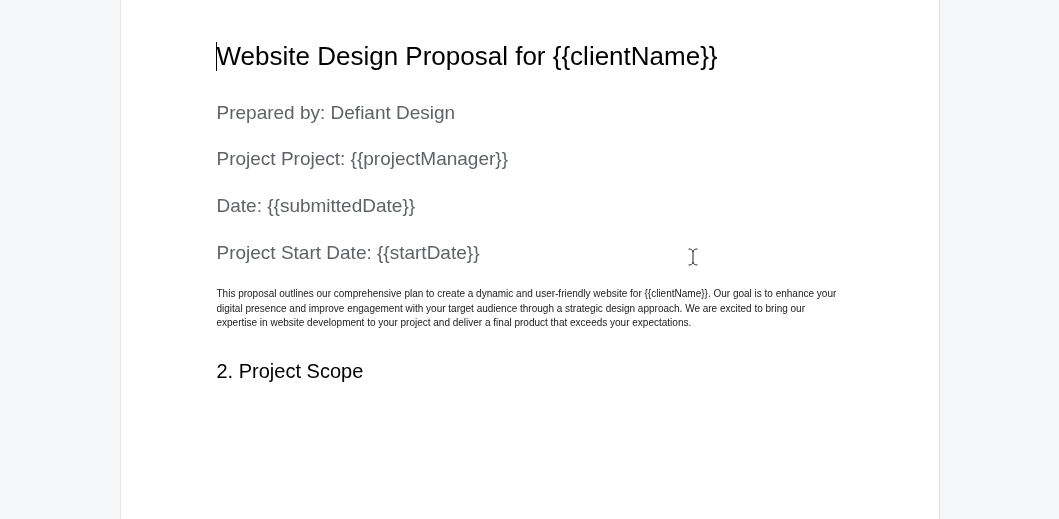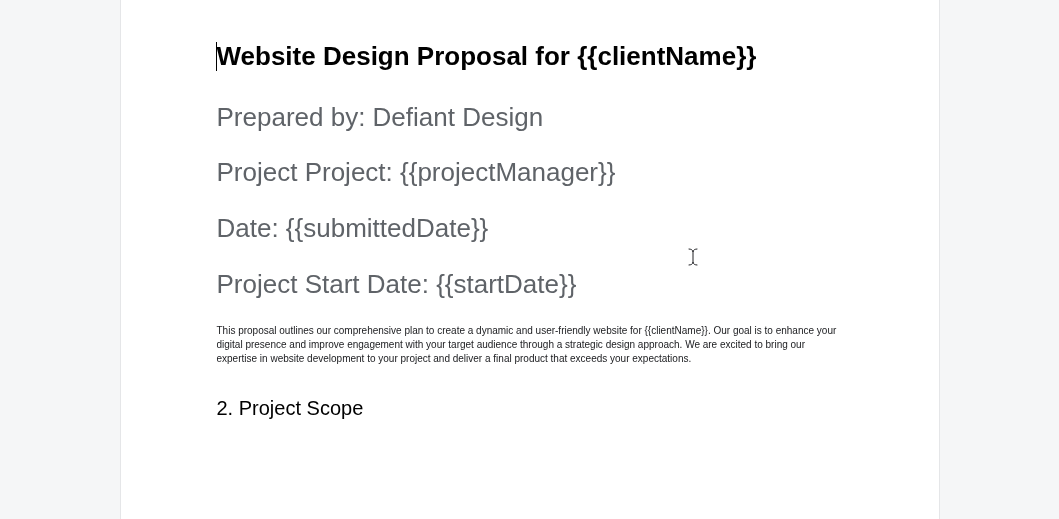--- a/index.html
+++ b/index.html
@@ -17,38 +17,38 @@
       margin: 0 auto;
       padding: 40px 96px 0 96px;
       min-height: 600px;
       border-left: 1px solid #e5e6e8;
       border-right: 1px solid #e5e6e8;
       position: relative;
       top: 0;
     }
     .title {
       font-size: 26px;
-      font-weight: 700;
+      font-weight: 400;
       color: #000;
       margin-bottom: 28px;
       line-height: 1.25;
       position: relative;
     }
     .title::before {
       content: "";
       position: absolute;
       left: -1px;
       top: 2px;
       bottom: 2px;
       width: 1px;
       background: #000;
     }
     .meta {
       color: #5f6368;
-      font-size: 26px;
+      font-size: 19px;
       line-height: 1.3;
       margin-bottom: 22px;
       font-weight: 400;
     }
     .h2 {
       font-size: 20px;
       font-weight: 400;
       color: #000;
       margin-top: 30px;
       margin-bottom: 14px;

